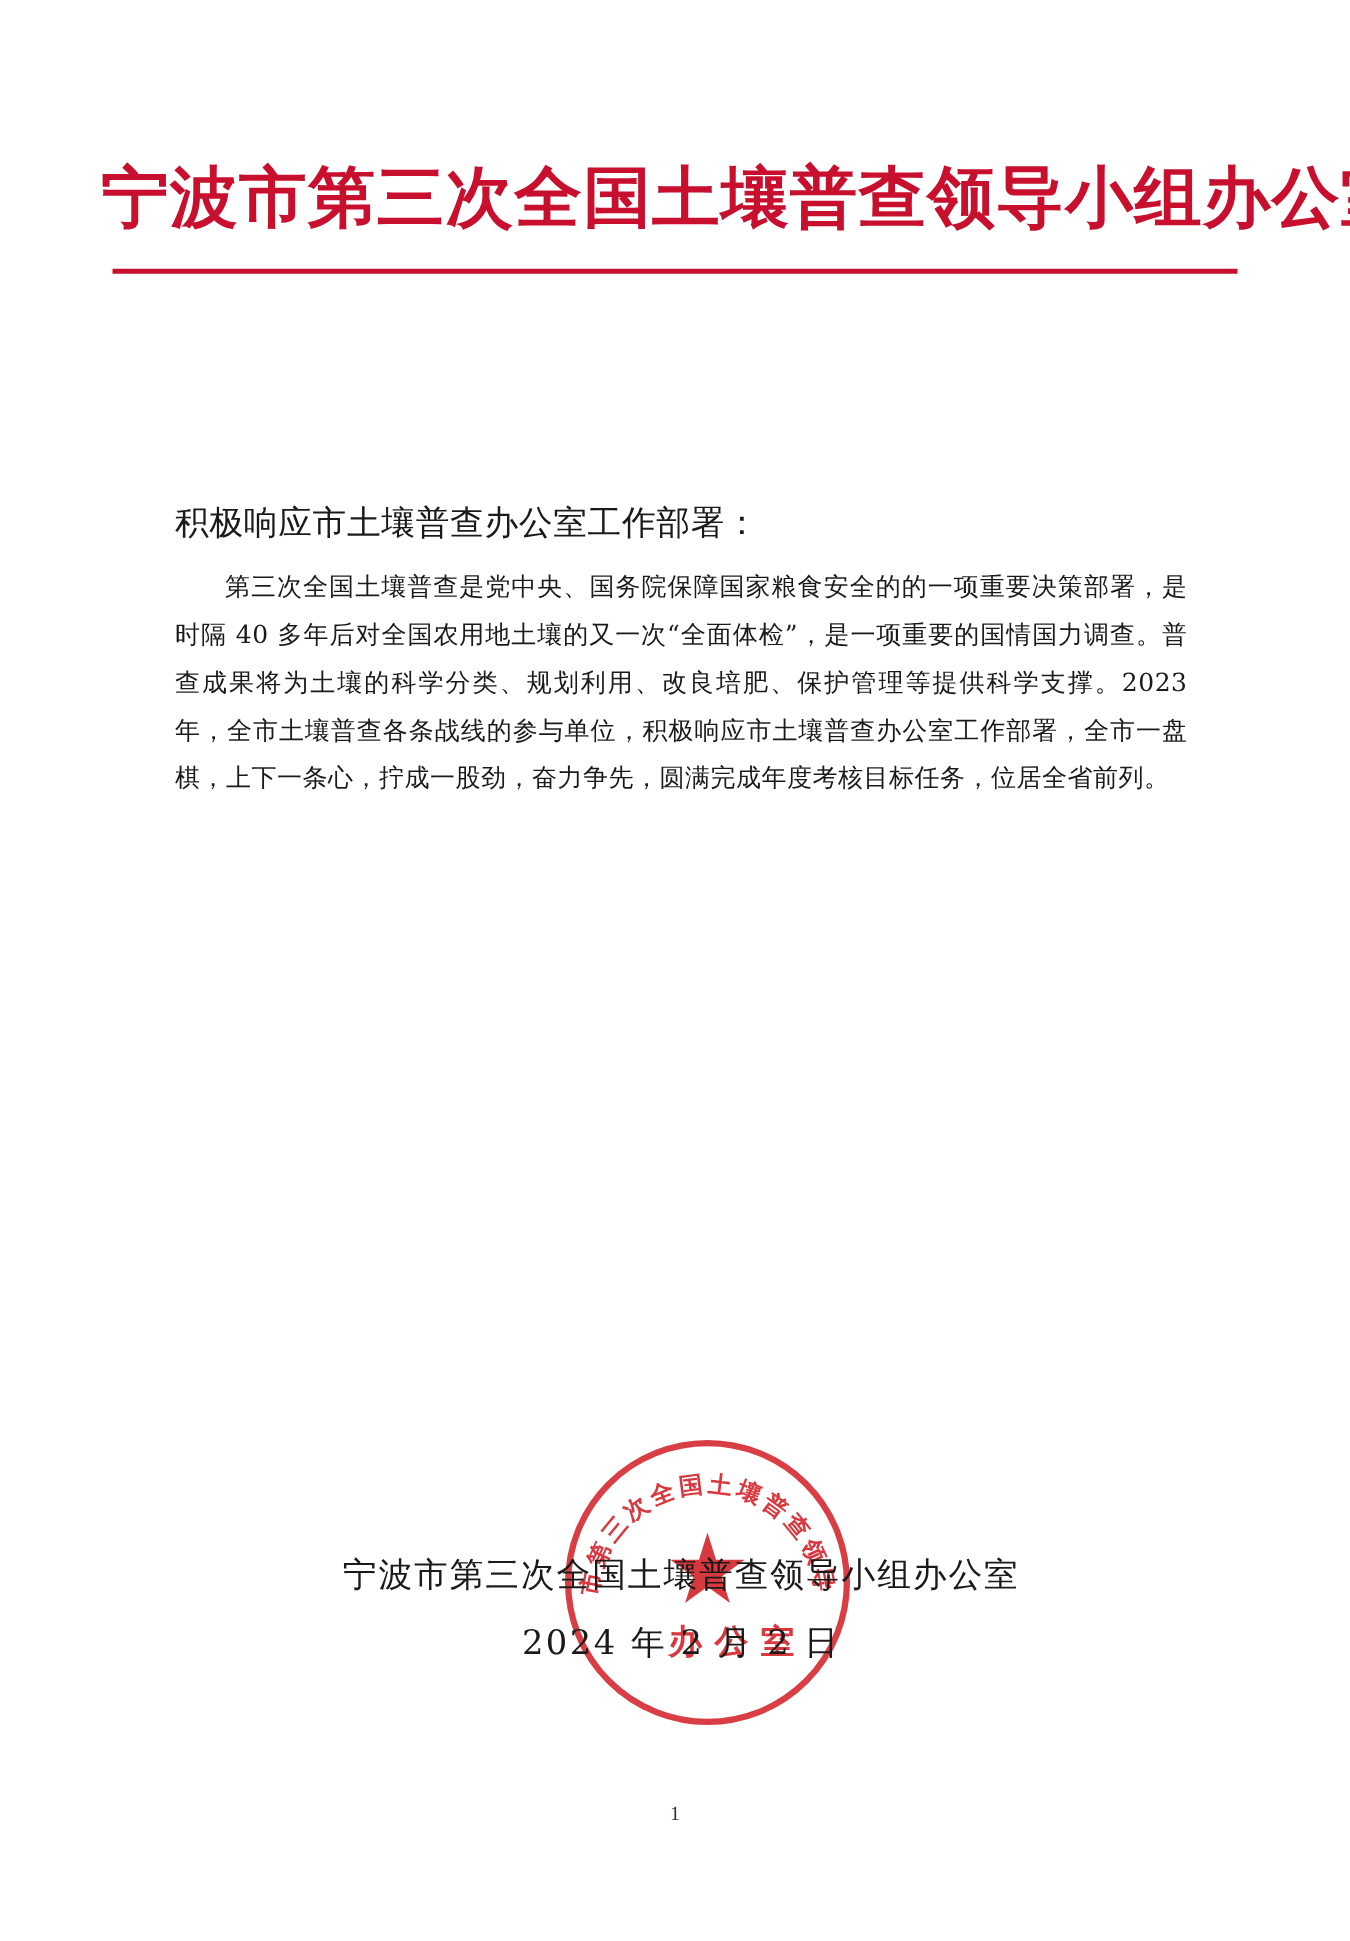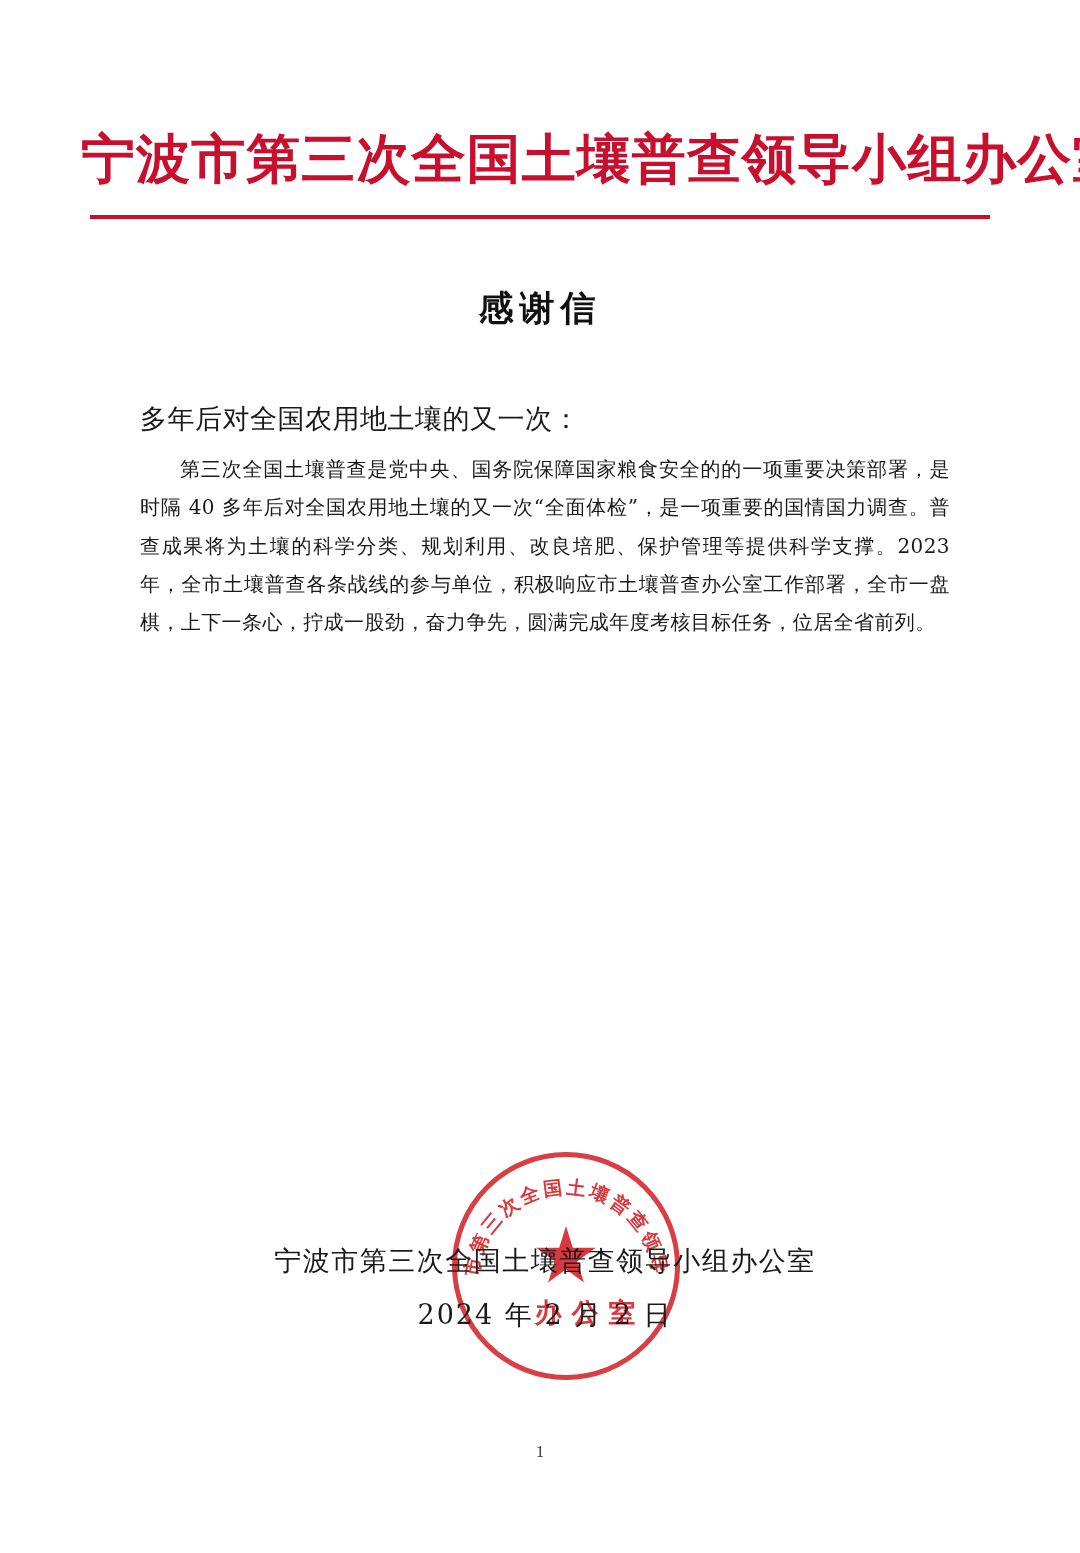--- a/index.html
+++ b/index.html
@@ -179,24 +179,23 @@
 </head>
 <body>
 
 <div class="page">
 
   <div class="letterhead">
     <div class="letterhead-title">宁波市第三次全国土壤普查领导小组办公室</div>
     <div class="letterhead-rule"></div>
   </div>
 
-  <div class="doc-title">感谢信</div>
 
   <div class="body-wrap">
-    <div class="salutation">多年后对全国农用地土壤的又一次：</div>
+    <div class="salutation">积极响应市土壤普查办公室工作部署：</div>
     <p class="para">第三次全国土壤普查是党中央、国务院保障国家粮食安全的的一项重要决策部署，是时隔 40 多年后对全国农用地土壤的又一次“全面体检”，是一项重要的国情国力调查。普查成果将为土壤的科学分类、规划利用、改良培肥、保护管理等提供科学支撑。2023 年，全市土壤普查各条战线的参与单位，积极响应市土壤普查办公室工作部署，全市一盘棋，上下一条心，拧成一股劲，奋力争先，圆满完成年度考核目标任务，位居全省前列。</p>
   </div>
 
   <div class="seal">
     <div class="seal-ring"></div>
     <svg class="seal-arc" viewBox="0 0 228 228">
       <defs>
         <path id="arcpath" d="M 26,130 A 88,88 0 1 1 202,130" fill="none"></path>
       </defs>
       <text>

